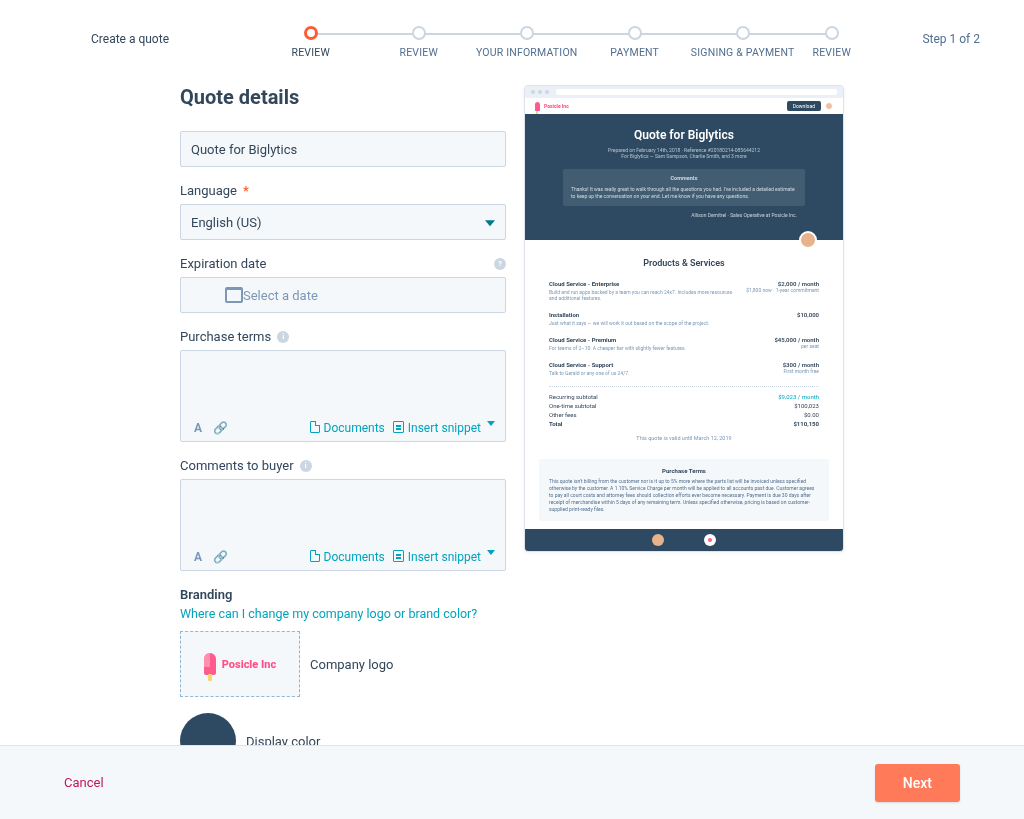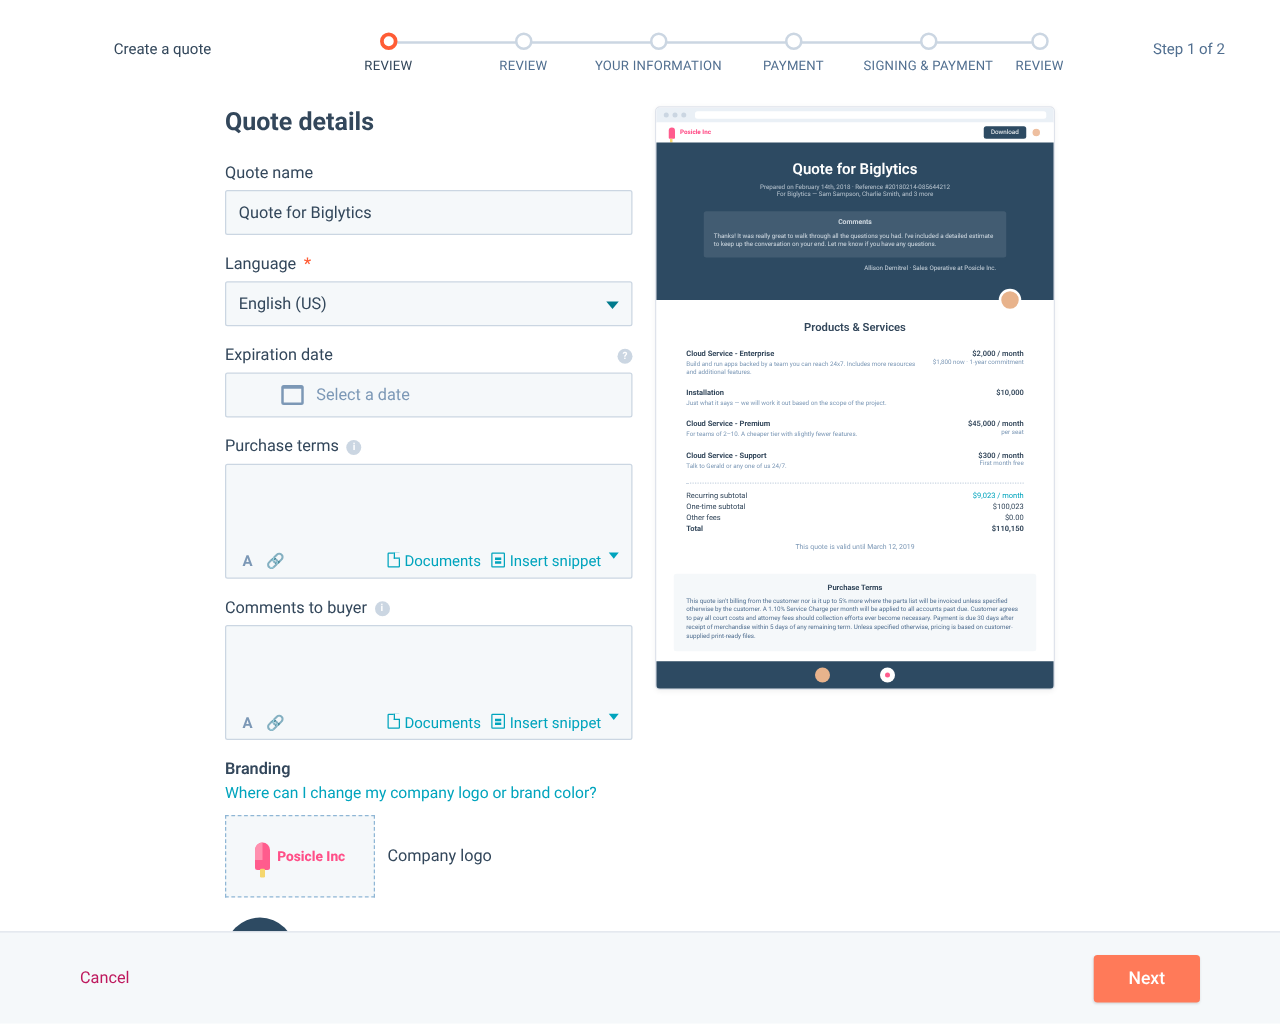--- a/index.html
+++ b/index.html
@@ -28,21 +28,21 @@
 
   .field { margin-bottom: 16px; }
   .field-label { font-size: 13px; color: #33475b; margin-bottom: 6px; display: flex; align-items: center; gap: 6px; }
   .req { color: #ff5c35; font-weight: 600; }
   .info-icon { width: 12px; height: 12px; border-radius: 50%; background: #cbd6e2; color: #fff; font-size: 8px; display: inline-flex; align-items: center; justify-content: center; font-weight: 700; }
   .info-icon.right { margin-left: auto; }
 
   .input, .select, .dateinput { width: 100%; height: 36px; border: 1px solid #cbd6e2; background: #f5f8fa; color: #33475b; padding: 0 10px; font-size: 13px; display: flex; align-items: center; border-radius: 2px; }
   .select { position: relative; cursor: pointer; }
   .caret { position: absolute; right: 10px; top: 50%; transform: translateY(-30%); width: 0; height: 0; border-left: 5px solid transparent; border-right: 5px solid transparent; border-top: 6px solid #007a8c; }
-  .dateinput { color: #7c98b6; gap: 10px; padding-left: 44px; }
+  .dateinput { color: #7c98b6; gap: 0; padding-left: 44px; }
   .cal-icon { width: 18px; height: 16px; background: #7c98b6; border-radius: 2px; position: relative; flex: 0 0 18px; }
   .cal-icon::before { content: ""; position: absolute; top: 3px; left: 2px; right: 2px; bottom: 2px; background: #f5f8fa; }
 
   .richbox { width: 100%; border: 1px solid #cbd6e2; background: #f5f8fa; min-height: 92px; display: flex; flex-direction: column; border-radius: 2px; }
   .richbox .body { flex: 1 1 auto; }
   .richbox .toolbar { display: flex; align-items: center; padding: 6px 10px; gap: 8px; font-size: 12px; }
   .tb-ico { color: #7c98b6; font-weight: 700; width: 14px; text-align: center; }
   .tb-spacer { flex: 1 1 auto; }
   .tb-link { color: #00a4bd; display: inline-flex; align-items: flex-start; gap: 4px; cursor: pointer; }
   .doc-icon { width: 10px; height: 12px; border: 1.5px solid #00a4bd; border-radius: 1px; position: relative; }
@@ -152,21 +152,20 @@
     </div>
 
     <div class="step-counter">Step 1 of 2</div>
   </div>
 
   <div class="main">
     <div class="form-col">
       <h1 class="title">Quote details</h1>
 
       <div class="field">
-        <div class="field-label">Quote name</div>
         <div class="input">Quote for Biglytics</div>
       </div>
 
       <div class="field">
         <div class="field-label">
           <span>Language</span>
           <span class="req">*</span>
         </div>
         <div class="select">
           <span>English (US)</span>

